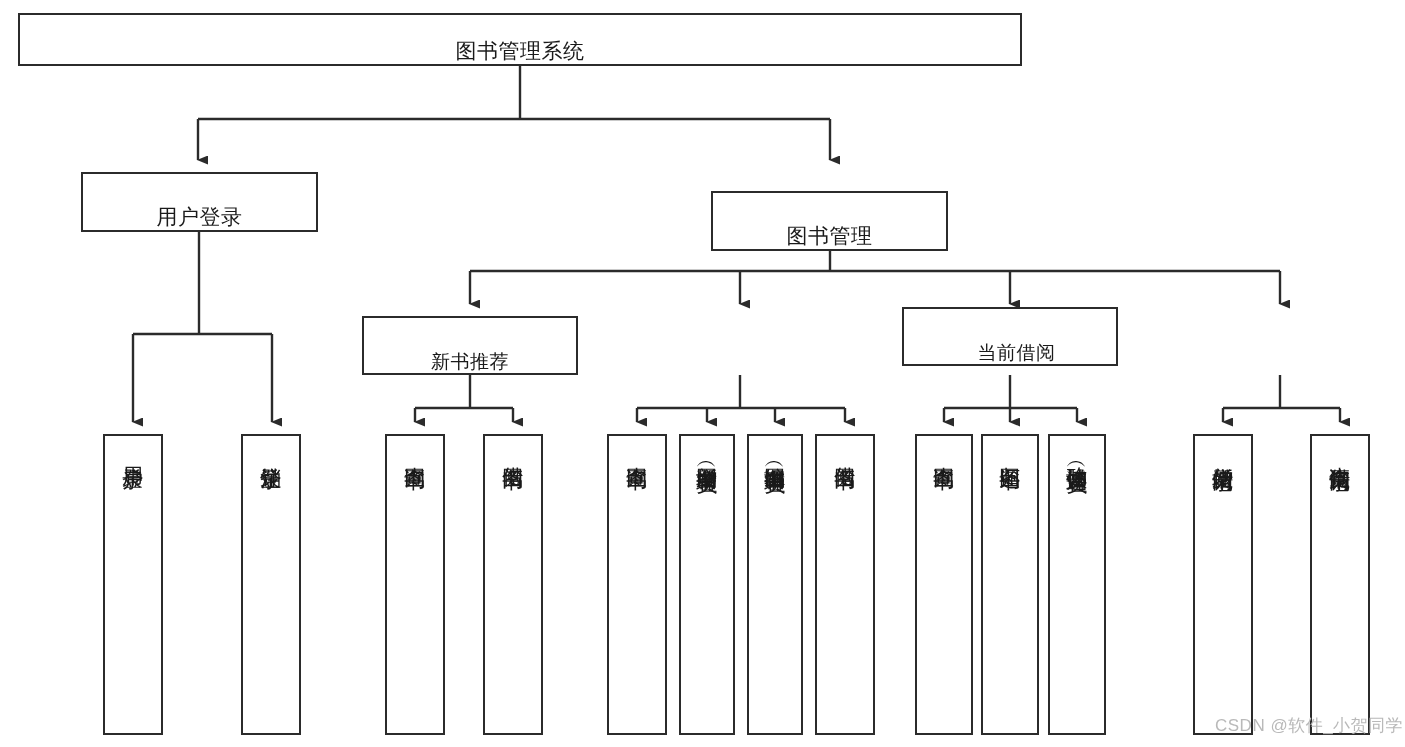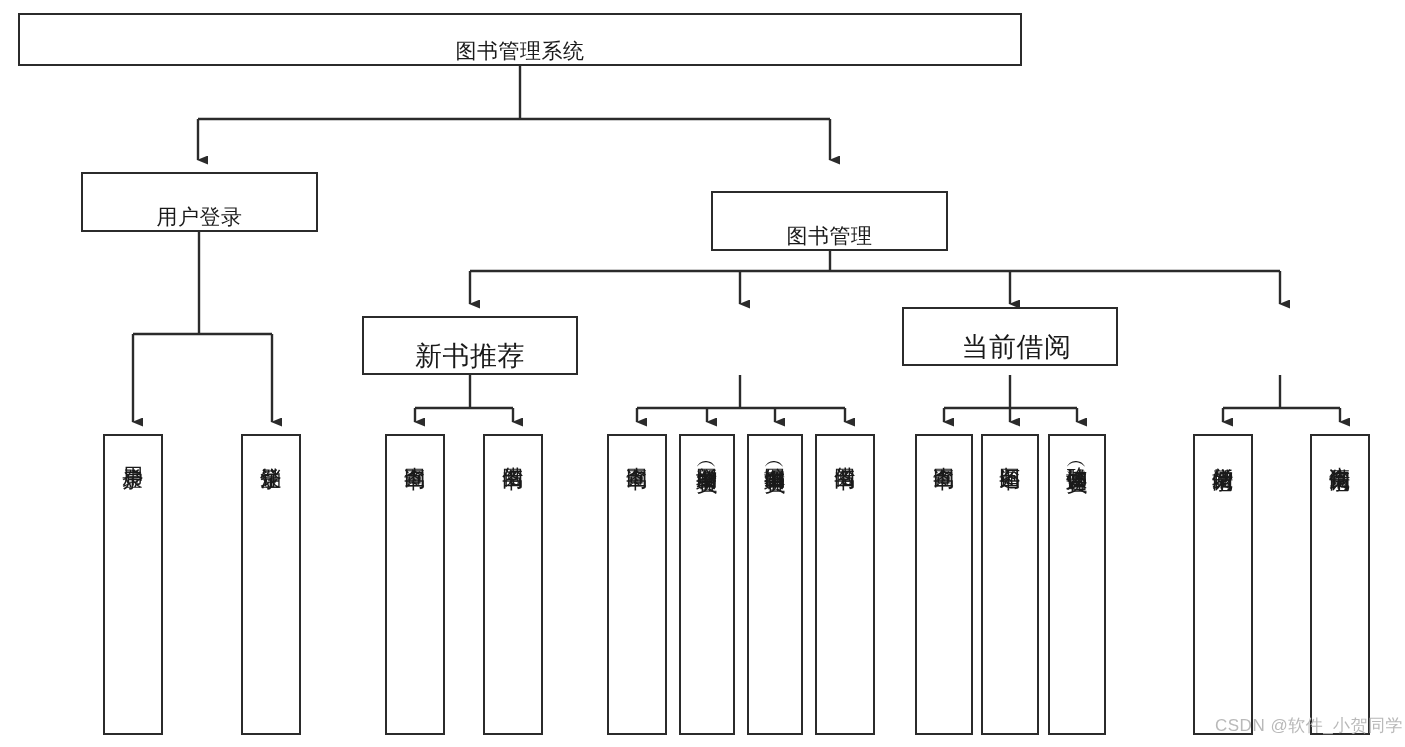--- a/index.html
+++ b/index.html
@@ -35,21 +35,21 @@
     color: #1a1a1a;
   }
   .node-label {
     font-size: 21px;
     line-height: 1.18;
     letter-spacing: 0.5px;
     white-space: nowrap;
   }
   .node.root .node-label { font-size: 21px; }
   .node.level2 .node-label { font-size: 21px; }
-  .node.level3 .node-label { font-size: 27px; }
+  .node.level3 .node-label { font-size: 19px; }
   .node.leaf {
     align-items: flex-start;
     justify-content: center;
     padding-top: 14px;
   }
   .node.leaf .node-label {
     writing-mode: vertical-rl;
     text-orientation: upright;
     font-size: 21px;
     line-height: 1.22;

